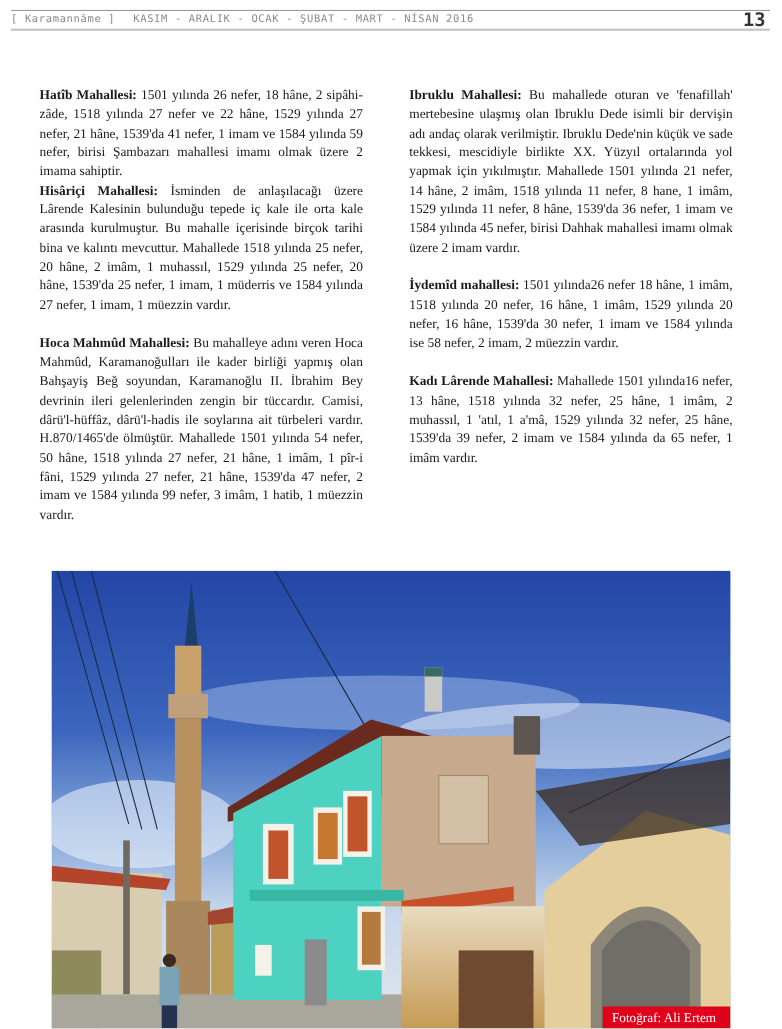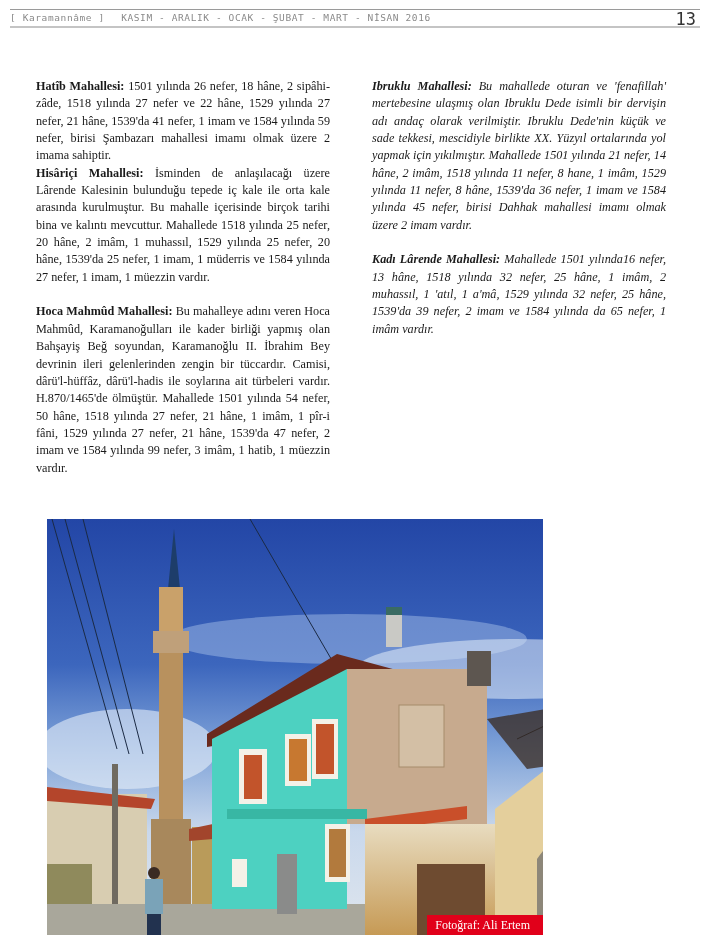--- a/index.html
+++ b/index.html
@@ -13,34 +13,34 @@
   }
   .header-title {
     position: absolute; left: 0; right: 0; top: 2px; text-align: left;
     font-family: "DejaVu Sans Mono", "Liberation Mono", monospace;
     font-size: 9.5px; letter-spacing: 0.6px; color: #8a8a8a; white-space: nowrap;
   }
   .header-title .brand { margin-right: 10px; }
   .page-number {
     position: absolute; right: 4px; top: -1px;
     font-family: "DejaVu Sans Mono", "Liberation Mono", monospace;
-    font-size: 17px; font-weight: normal; color: #333;
+    font-size: 17px; font-weight: bold; color: #333;
   }
 
   
   .col { position: absolute; top: 78px; width: 294px; font-size: 12.2px; line-height: 17.35px; text-align: justify; }
   .col-left { left: 36px; }
-  .col-right { left: 372px; font-style: italic; }
+  .col-right { left: 372px; }
   .para { margin: 0; }
   .para.gap { margin-top: 17.35px; }
   .para .lead { font-weight: bold; }
 
   
   .photo {
-    position: absolute; left: 47px; top: 519px; width: 496px; height: 416px; overflow: hidden;
+    position: absolute; left: 47px; top: 519px; width: 617px; height: 416px; overflow: hidden;
     background: linear-gradient(180deg, #2a4fa8 0%, #3b63b8 30%, #6f95d2 50%, #a9c3e6 62%, #c7d6e9 70%, #b5b0a0 85%, #8f8b7c 100%);
   }
   .photo svg { position: absolute; left: 0; top: 0; }
   .photo-credit {
     position: absolute; right: 0; bottom: 0; height: 20px; padding: 0 13px 0 8px;
     background: #e1001a; color: #fff; font-size: 12px; line-height: 20px;
     font-family: "Liberation Serif", serif; white-space: nowrap;
   }
 </style>
 </head>
@@ -55,20 +55,21 @@
 </header>
 
 <div class="col col-left">
   <p class="para"><span class="lead">Hatîb Mahallesi:</span><span> 1501 yılında 26 nefer, 18 hâne, 2 sipâhi-zâde, 1518 yılında 27 nefer ve 22 hâne, 1529 yılında 27 nefer, 21 hâne, 1539'da 41 nefer, 1 imam ve 1584 yılında 59 nefer, birisi Şambazarı mahallesi imamı olmak üzere 2 imama sahiptir.</span></p>
   <p class="para"><span class="lead">Hisâriçi Mahallesi:</span><span> İsminden de anlaşılacağı üzere Lârende Kalesinin bulunduğu tepede iç kale ile orta kale arasında kurulmuştur. Bu mahalle içerisinde birçok tarihi bina ve kalıntı mevcuttur. Mahallede 1518 yılında 25 nefer, 20 hâne, 2 imâm, 1 muhassıl, 1529 yılında 25 nefer, 20 hâne, 1539'da 25 nefer, 1 imam, 1 müderris ve 1584 yılında 27 nefer, 1 imam, 1 müezzin vardır.</span></p>
   <p class="para gap"><span class="lead">Hoca Mahmûd Mahallesi:</span><span> Bu mahalleye adını veren Hoca Mahmûd, Karamanoğulları ile kader birliği yapmış olan Bahşayiş Beğ soyundan, Karamanoğlu II. İbrahim Bey devrinin ileri gelenlerinden zengin bir tüccardır. Camisi, dârü'l-hüffâz, dârü'l-hadis ile soylarına ait türbeleri vardır. H.870/1465'de ölmüştür. Mahallede 1501 yılında 54 nefer, 50 hâne, 1518 yılında 27 nefer, 21 hâne, 1 imâm, 1 pîr-i fâni, 1529 yılında 27 nefer, 21 hâne, 1539'da 47 nefer, 2 imam ve 1584 yılında 99 nefer, 3 imâm, 1 hatib, 1 müezzin vardır.</span></p>
 </div>
 
 <div class="col col-right">
   <p class="para"><span class="lead">Ibruklu Mahallesi:</span><span> Bu mahallede oturan ve 'fenafillah' mertebesine ulaşmış olan Ibruklu Dede isimli bir dervişin adı andaç olarak verilmiştir. Ibruklu Dede'nin küçük ve sade tekkesi, mescidiyle birlikte XX. Yüzyıl ortalarında yol yapmak için yıkılmıştır. Mahallede 1501 yılında 21 nefer, 14 hâne, 2 imâm, 1518 yılında 11 nefer,  8 hane, 1 imâm, 1529 yılında 11 nefer, 8 hâne, 1539'da 36 nefer, 1 imam ve 1584 yılında 45 nefer, birisi Dahhak mahallesi imamı olmak üzere 2 imam vardır.</span></p>
+  <p class="para gap"><span class="lead">İydemîd mahallesi:</span><span> 1501 yılında26 nefer 18 hâne, 1 imâm, 1518 yılında 20 nefer, 16 hâne, 1 imâm, 1529 yılında 20 nefer, 16 hâne, 1539'da 30 nefer, 1 imam ve 1584 yılında ise 58 nefer, 2 imam, 2 müezzin vardır.</span></p>
   <p class="para gap"><span class="lead">Kadı Lârende Mahallesi:</span><span> Mahallede 1501 yılında16 nefer, 13 hâne, 1518 yılında 32 nefer, 25 hâne, 1 imâm, 2 muhassıl, 1 'atıl, 1 a'mâ, 1529 yılında 32 nefer, 25 hâne, 1539'da 39 nefer, 2 imam ve 1584 yılında da 65 nefer, 1 imâm vardır.</span></p>
 </div>
 
 <figure class="photo" aria-label="Street scene with minaret, turquoise two-storey house and old stone arch under blue sky">
   <svg width="617" height="416" viewBox="0 0 617 416">
     <defs>
       <linearGradient id="sky" x1="0" y1="0" x2="0" y2="1">
         <stop offset="0" stop-color="#2346a6"></stop>
         <stop offset="0.35" stop-color="#3c66bd"></stop>
         <stop offset="0.55" stop-color="#7ea2d8"></stop>

